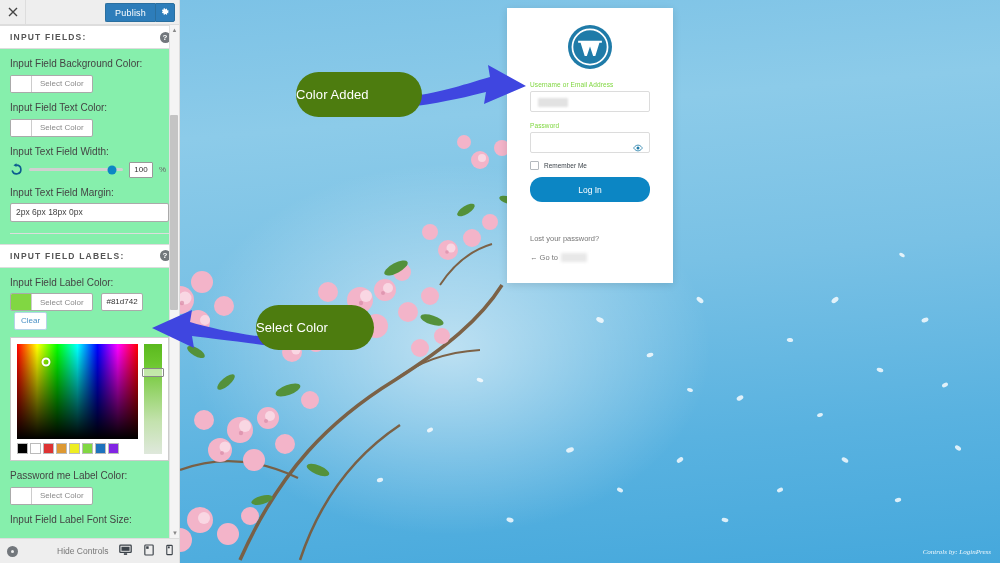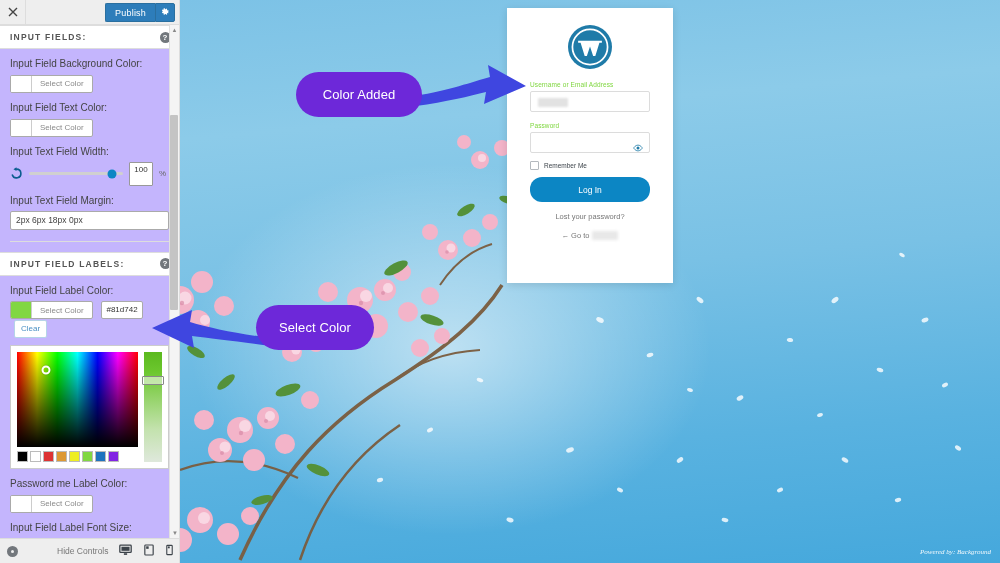--- a/index.html
+++ b/index.html
@@ -40,21 +40,21 @@
     border-radius: 2px 0 0 2px; cursor: pointer; letter-spacing: .2px;
   }
   .cz-gear {
     background: #2d7dba; color: #fff; width: 20px; height: 19px;
     border: 1px solid #2a6f9f; border-radius: 0 2px 2px 0;
     display: flex; align-items: center; justify-content: center; cursor: pointer;
   }
 
   .cz-scroll {
     flex: 1; overflow: hidden; position: relative;
-    background: #c4b5fd;
+    background: #86efac;
   }
   .cz-inner { padding-bottom: 4px; }
 
   .sec-head {
     background: #fff; border-bottom: 1px solid #ddd; border-top: 1px solid #ddd;
     height: 24px; display: flex; align-items: center; justify-content: space-between;
     padding: 0 8px 0 10px;
     font-size: 8.5px; letter-spacing: 1.2px; color: #555; font-weight: 600;
     text-transform: uppercase;
   }
@@ -93,21 +93,21 @@
   .slider-row { display: flex; align-items: center; gap: 6px; margin-top: 2px; }
   .reset-icon { width: 13px; height: 13px; flex: none; cursor: pointer; }
   .track {
     flex: 1; height: 3px; background: #d0d0d0; border-radius: 2px; position: relative;
   }
   .knob {
     position: absolute; top: 50%; width: 9px; height: 9px; border-radius: 50%;
     background: #0c86c4; transform: translate(-50%, -50%); cursor: pointer;
   }
   .numbox {
-    width: 24px; height: 24px; border: 1px solid #999; border-radius: 1px;
+    width: 24px; height: 16px; border: 1px solid #999; border-radius: 1px;
     background: #fff; font-size: 8px; text-align: center; line-height: 14px;
     color: #333; flex: none;
   }
   .unit { font-size: 8px; color: #666; flex: none; width: 10px; }
 
   .textinput {
     width: 100%; height: 19px; border: 1px solid #aaa; border-radius: 2px;
     background: #fff; font-size: 8.5px; color: #444; padding: 0 5px; line-height: 17px;
   }
 
@@ -210,38 +210,38 @@
   }
   .eye { position:absolute; right: 6px; top: 5px; cursor:pointer; }
   .remember-row { display:flex; align-items:center; gap: 5px; margin: -2px 0 7px 0; }
   .cbox { width: 9px; height: 9px; border: 1px solid #b4b9be; border-radius: 1px; background:#fff; cursor:pointer; }
   .remember-label { font-size: 6.5px; color: #3c434a; }
   .login-btn {
     width: 100%; height: 25px; background: #0c86c4; color: #fff;
     font-size: 8.5px; border: none; border-radius: 12px; cursor: pointer;
     display:flex; align-items:center; justify-content:center;
   }
-  .links { text-align:center; padding-top: 10px; }
+  .links { padding-top: 32px; }
   .link-lost { font-size: 7.5px; color: #777; cursor: pointer; display:block; }
   .link-go {
     font-size: 7.5px; color: #777; cursor: pointer; display:inline-flex;
     align-items:center; gap: 3px; margin-top: 10px;
   }
   .redacted2 { width: 26px; height: 9px; background:#e8e8e8; border-radius:1px; filter: blur(1.4px); }
 
   .powered {
     position:absolute; right: 9px; bottom: 7px;
     font-size: 7px; font-style: italic; color: #ffffff; opacity: .92;
     font-family: "Liberation Serif", serif;
   }
 
   
   .callout {
-    position: absolute; background: #6d28d9; color: #fff;
-    border-radius: 999px; display: flex; align-items: center; justify-content: center;
+    position: absolute; background: #4d7c0f; color: #fff;
+    border-radius: 999px; display: flex; align-items: center; justify-content: flex-start;
     font-size: 13px; letter-spacing: .1px; z-index: 40;
   }
   #callout-color-added { left: 296px; top: 72px; width: 126px; height: 45px; }
   #callout-select-color { left: 256px; top: 305px; width: 118px; height: 45px; }
   .arrow-svg { position:absolute; z-index: 39; }
 </style>
 </head>
 <body>
 
 <div id="app">
@@ -553,21 +553,21 @@
         <div class="links">
           <span class="link-lost">Lost your password?</span>
           <span class="link-go">
             <span>← Go to</span>
             <span class="redacted2"></span>
           </span>
         </div>
       </div>
     </div>
 
-    <div class="powered">Powered by: Background</div>
+    <div class="powered">Controls by: LoginPress</div>
   </div>
 
   <svg class="arrow-svg" style="left:410px; top:60px;" width="120" height="70" viewBox="0 0 120 70">
     <path d="M5 36 C40 30 62 22 80 17 L78 5 L116 26 L74 44 L76 32 C60 36 36 42 6 46 Z" fill="#3f46e0"></path>
   </svg>
   <div class="callout" id="callout-color-added">
     <span>Color Added</span>
   </div>
 
   <svg class="arrow-svg" style="left:146px; top:296px;" width="130" height="62" viewBox="0 0 130 62">

